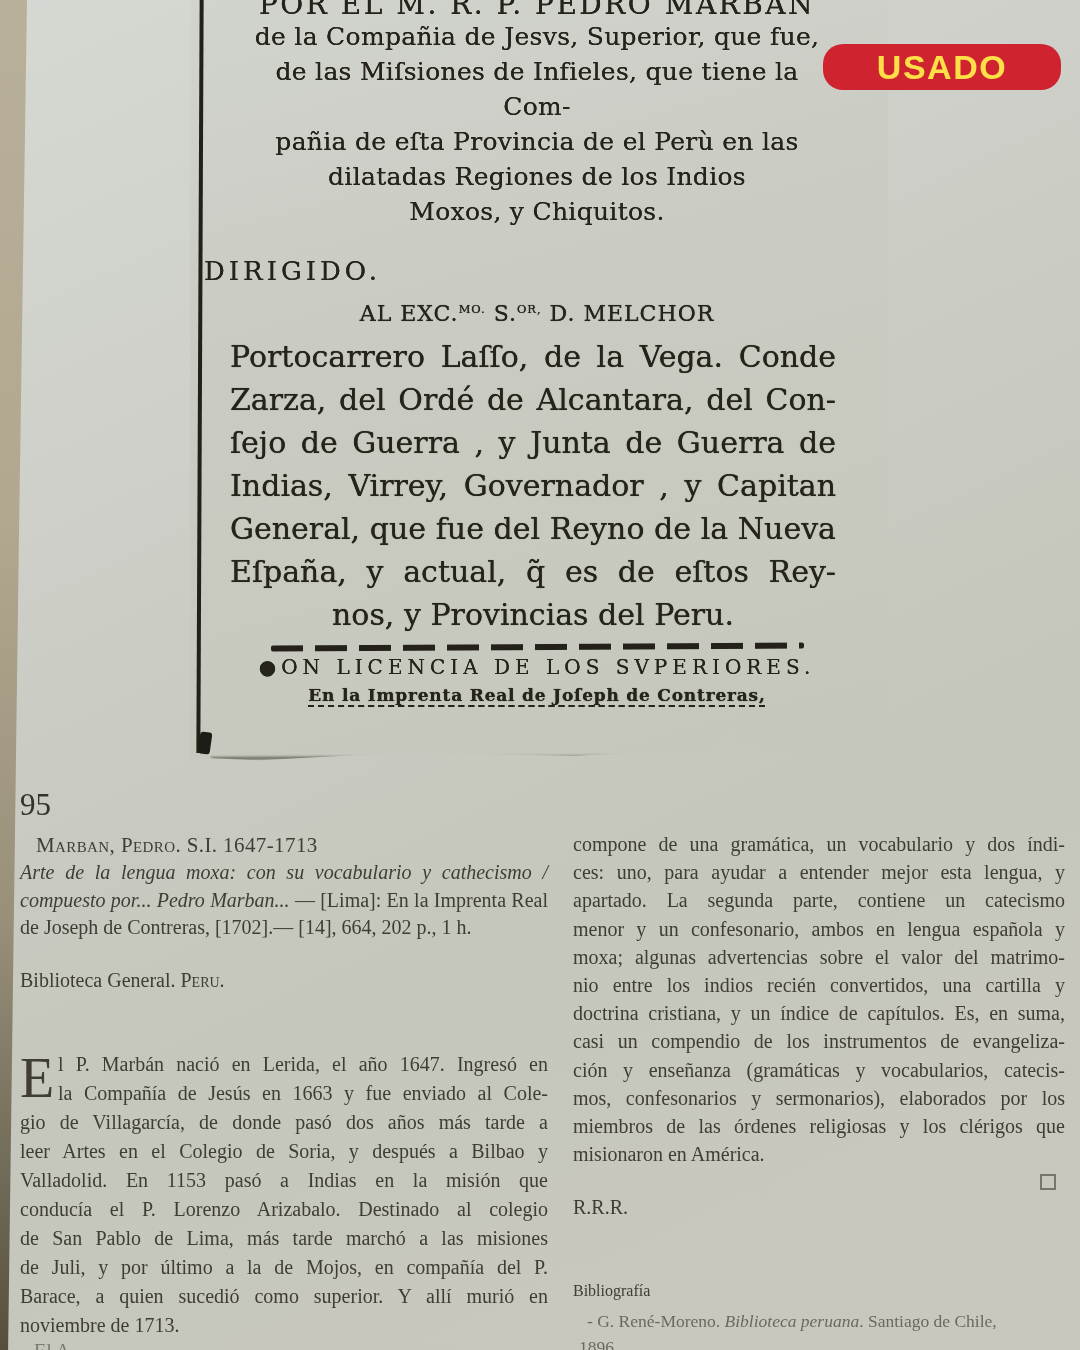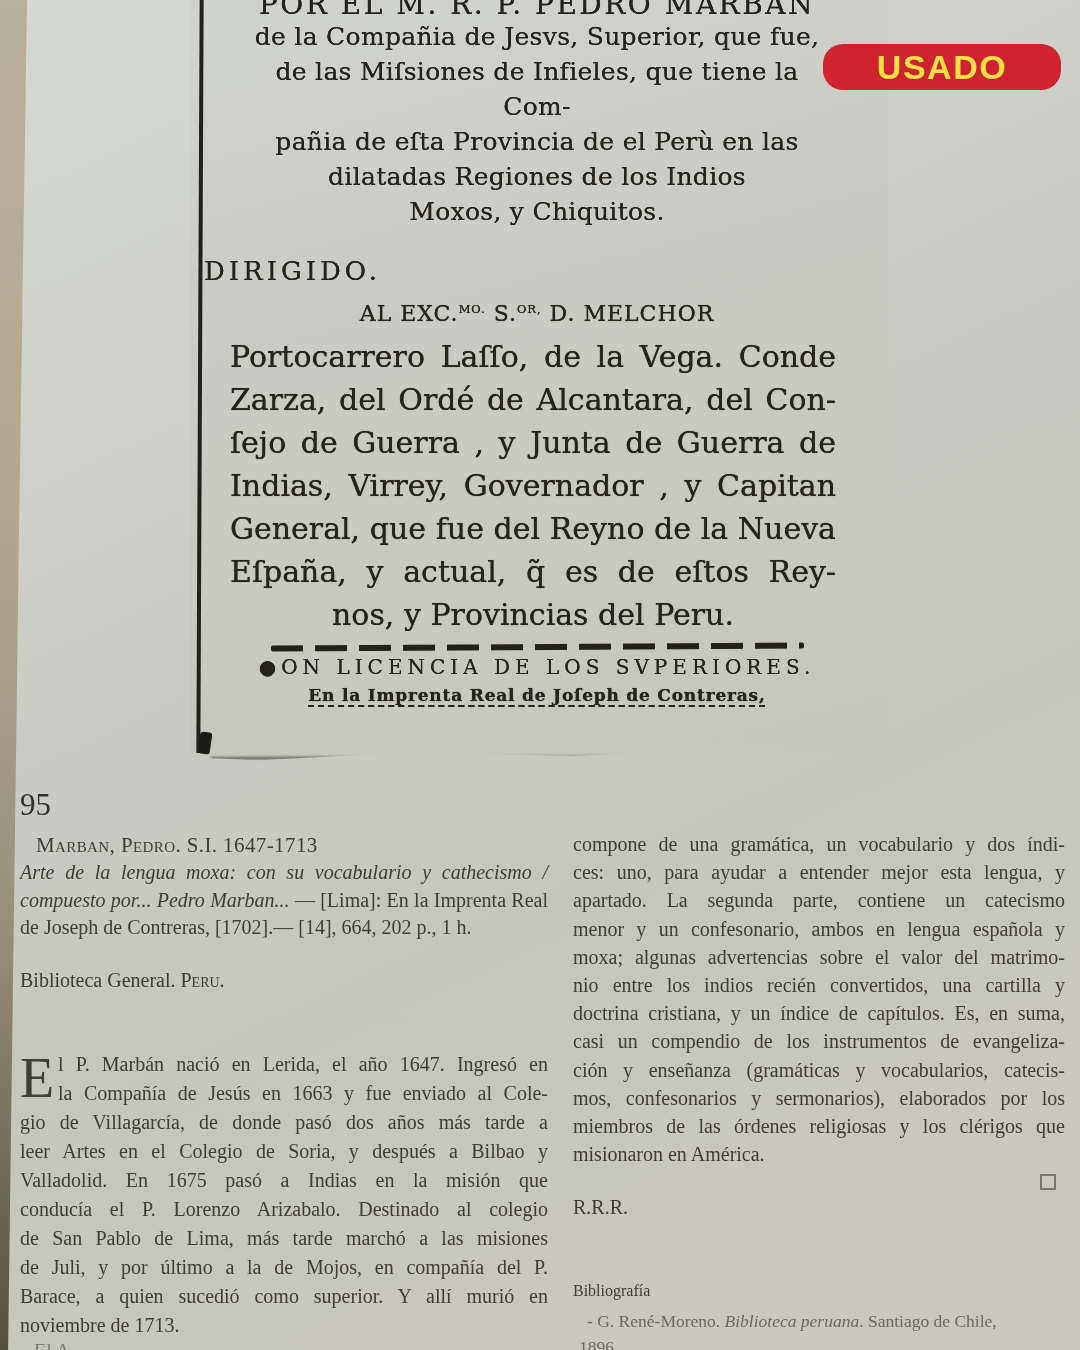--- a/index.html
+++ b/index.html
@@ -108,21 +108,21 @@
 <div class="cat citation"><span class="it">Arte de la lengua moxa: con su vocabulario y cathecismo / compuesto por... Pedro Marban... </span><span>— [Lima]: En la Imprenta Real de Joseph de Contreras, [1702].— [14], 664, 202 p., 1 h.</span></div>
 <div class="cat holding"><span>Biblioteca General. </span><span class="sc">Peru.</span></div>
 
 <div class="cat bio">
   <span class="dropcap">E</span>
   <div class="jl">
       <div>l P. Marbán nació en Lerida, el año 1647. Ingresó en</div>
       <div>la Compañía de Jesús en 1663 y fue enviado al Cole-</div>
       <div>gio de Villagarcía, de donde pasó dos años más tarde a</div>
       <div>leer Artes en el Colegio de Soria, y después a Bilbao y</div>
-      <div>Valladolid. En 1675 pasó a Indias en la misión que</div>
+      <div>Valladolid. En 1153 pasó a Indias en la misión que</div>
       <div>conducía el P. Lorenzo Arizabalo. Destinado al colegio</div>
       <div>de San Pablo de Lima, más tarde marchó a las misiones</div>
       <div>de Juli, y por último a la de Mojos, en compañía del P.</div>
       <div>Barace, a quien sucedió como superior. Y allí murió en</div>
       <div>noviembre de 1713.</div>
     </div>
 </div>
 <div class="cat left-partial">El A</div>
 
 <div class="cat rcol-lines jl">

